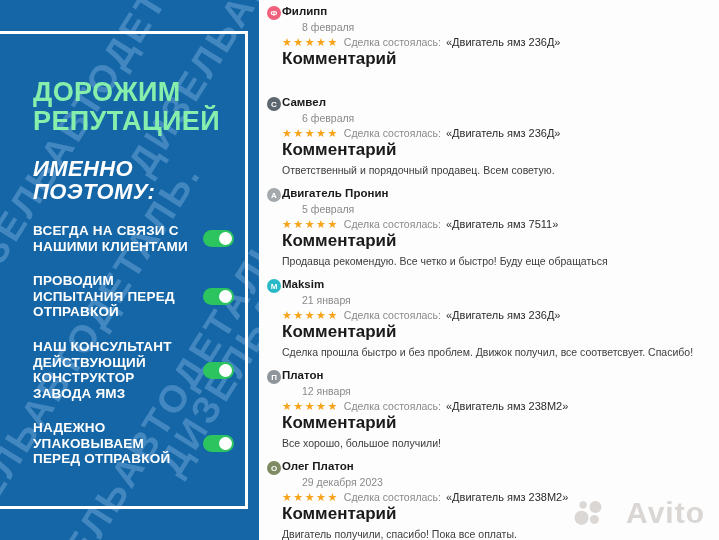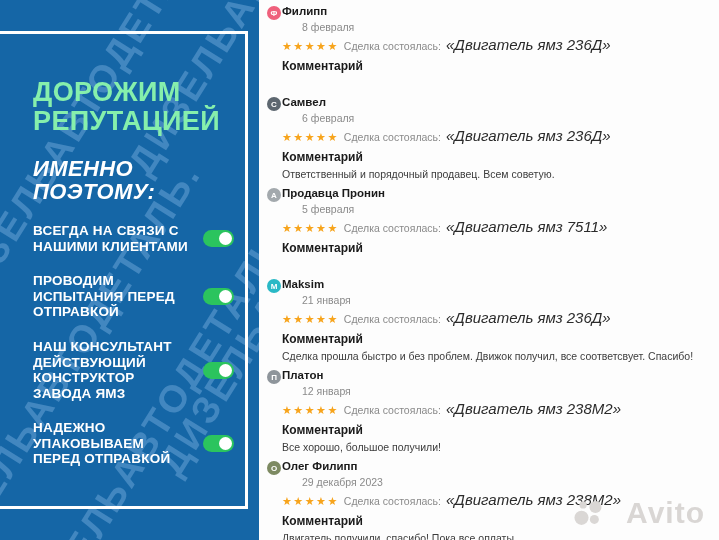--- a/index.html
+++ b/index.html
@@ -55,22 +55,22 @@
   .avatar {
     position:absolute; left:0; top:3px; width:14px; height:14px; border-radius:50%;
     color:#fff; font-size:8px; font-weight:bold;
     display:flex; align-items:center; justify-content:center;
   }
   .rname { font-size:11.5px; font-weight:bold; color:#1a1a1a; padding-top:2px; }
   .rdate { font-size:10.5px; color:#8a8a8a; margin-top:4px;padding-left:20px; }
   .deal-row { margin-top:3px; display:flex; gap:5px; align-items:baseline; }
   .stars { color:var(--star-color,#f7a41c); font-size:11px; letter-spacing:1.5px; }
   .deal-prefix { font-size:10.5px; color:#8a8a8a;text-align:center; }
-  .deal-item { font-size:15px; color:#2b2b2b;font-style:italic; }
-  .comment-label { margin-top:6px; font-size:12px; font-weight:bold; color:#1a1a1a; }
+  .deal-item { font-size:11px; color:#2b2b2b; }
+  .comment-label { font-size:17px; font-weight:bold; color:#1a1a1a; }
   .comment { margin-top:4px; width:437px; font-size:10.5px; color:#3c3c3c; line-height:1.25; }
 
   
   .avito-wm {
     position:absolute; right:14px; bottom:10px; display:flex;
     align-items:center; gap:22px; z-index:4;
   }
   .avito-wm .text {
     font-size:30px; font-weight:bold; color:#d9d6d4; letter-spacing:1px;
   }
@@ -146,28 +146,29 @@
       <span class="stars">★★★★★</span>
       <span class="deal-prefix">Сделка состоялась:</span>
       <span class="deal-item">«Двигатель ямз 236Д»</span>
     </div>
     <div class="comment-label">Комментарий</div>
     <div class="comment">Ответственный и порядочный продавец. Всем советую.</div>
   </article>
 
   <article class="review">
     <span class="avatar" style="background: rgb(163, 169, 173);">А</span>
-    <div class="rname">Продавца Пронин</div>
+    <div class="rname">Двигатель Пронин</div>
     <div class="rdate">5 февраля</div>
     <div class="deal-row">
       <span class="stars">★★★★★</span>
       <span class="deal-prefix">Сделка состоялась:</span>
       <span class="deal-item">«Двигатель ямз 7511»</span>
     </div>
     <div class="comment-label">Комментарий</div>
+    <div class="comment">Продавца рекомендую. Все четко и быстро! Буду еще обращаться</div>
   </article>
 
   <article class="review">
     <span class="avatar" style="background: rgb(42, 185, 198);">M</span>
     <div class="rname">Maksim</div>
     <div class="rdate">21 января</div>
     <div class="deal-row">
       <span class="stars">★★★★★</span>
       <span class="deal-prefix">Сделка состоялась:</span>
       <span class="deal-item">«Двигатель ямз 236Д»</span>
@@ -184,21 +185,21 @@
       <span class="stars">★★★★★</span>
       <span class="deal-prefix">Сделка состоялась:</span>
       <span class="deal-item">«Двигатель ямз 238М2»</span>
     </div>
     <div class="comment-label">Комментарий</div>
     <div class="comment">Все хорошо, большое получили!</div>
   </article>
 
   <article class="review">
     <span class="avatar" style="background: rgb(125, 138, 98);">О</span>
-    <div class="rname">Олег Филипп</div>
+    <div class="rname">Олег Платон</div>
     <div class="rdate">29 декабря 2023</div>
     <div class="deal-row">
       <span class="stars">★★★★★</span>
       <span class="deal-prefix">Сделка состоялась:</span>
       <span class="deal-item">«Двигатель ямз 238М2»</span>
     </div>
     <div class="comment-label">Комментарий</div>
     <div class="comment">Двигатель получили, спасибо! Пока все оплаты.</div>
   </article>
 </main>

